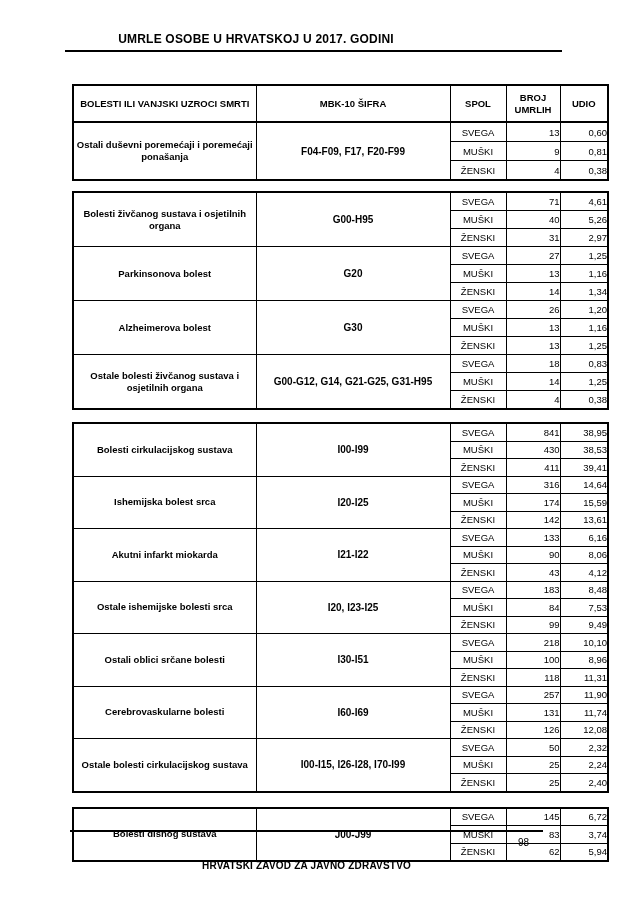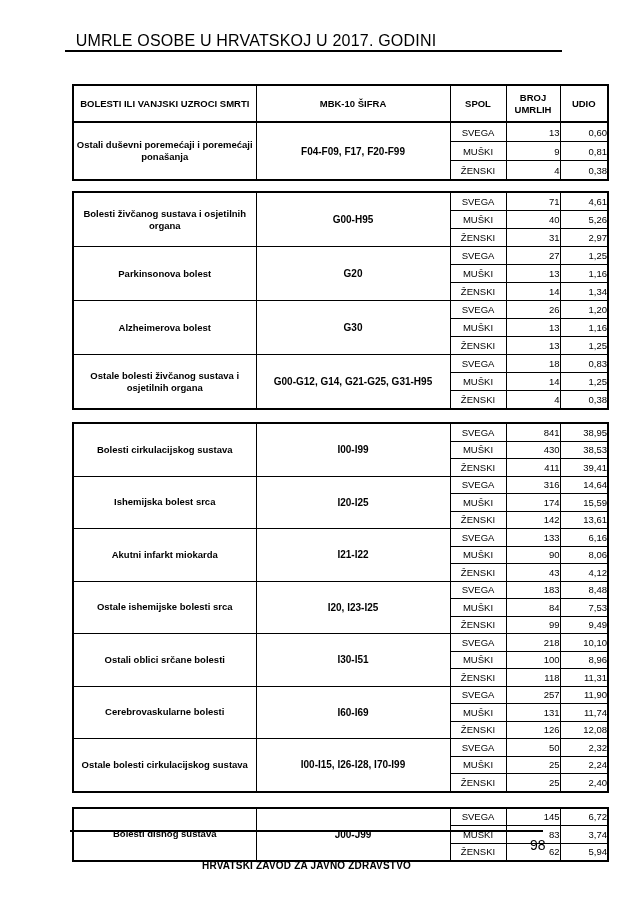--- a/index.html
+++ b/index.html
@@ -9,21 +9,21 @@
     background:#ffffff;
     font-family:"Liberation Sans", sans-serif;
     color:#000;
     overflow:hidden;
     margin:0 auto;
   }
   
   .title {
     position:absolute; top:32px; left:0; width:512px;
     text-align:center;
-    font-size:16px; font-weight:normal; letter-spacing:0.2px;
+    font-size:12px; font-weight:bold; letter-spacing:0.2px;
   }
   .title-rule {
     position:absolute; top:50px; left:65px; width:497px;
     border-top:2px solid #000; height:0;
   }
   
   .tables { position:absolute; top:84px; left:72px; width:536px; }
   table.data-table {
     border-collapse:collapse;
     table-layout:fixed;
@@ -74,22 +74,22 @@
   .footer-rule {
     position:absolute; top:830px; left:70px; width:473px;
     border-top:2px solid #000; height:0;
   }
   .footer {
     position:absolute; top:860px; left:70px; width:473px;
     text-align:center; font-size:10px; font-weight:bold;
     letter-spacing:0.2px;
   }
   .pagenum {
-    position:absolute; top:837px; left:530px; width:30px;
-    font-size:14px; font-weight:normal; text-align:left;
+    position:absolute; top:837px; left:518px; width:30px;
+    font-size:10px; font-weight:normal; text-align:left;
   }
 </style>
 </head>
 <body>
 
 <div class="page">
   <div class="title">UMRLE OSOBE U HRVATSKOJ U 2017. GODINI</div>
   <div class="title-rule"></div>
 
   <div class="tables">

